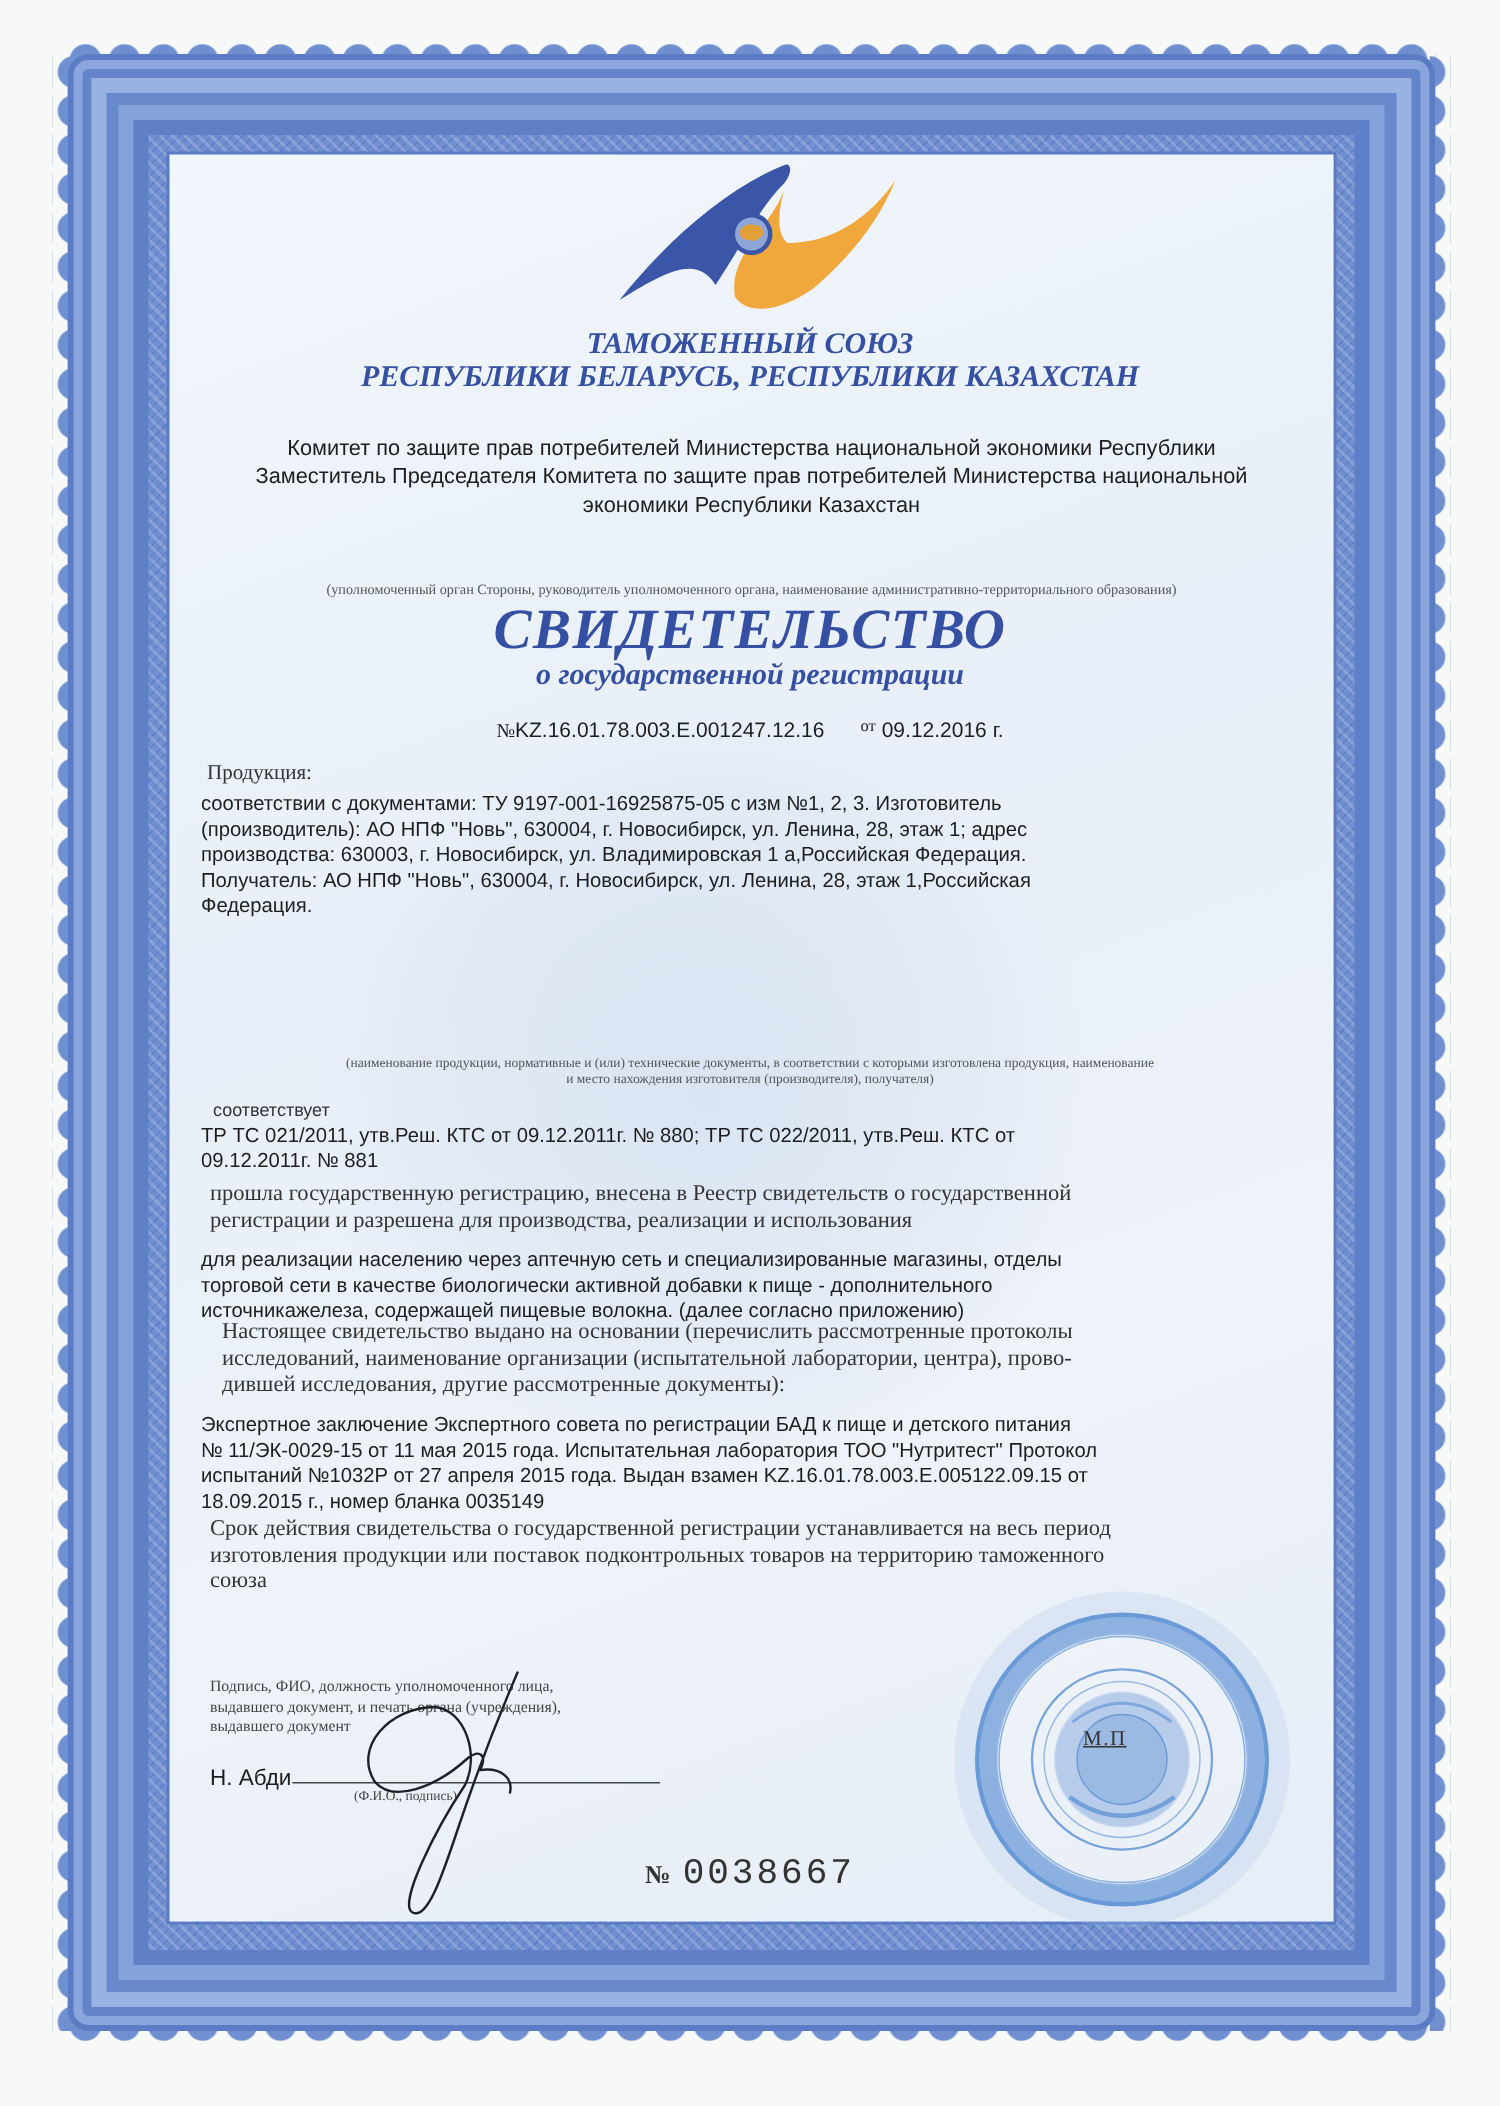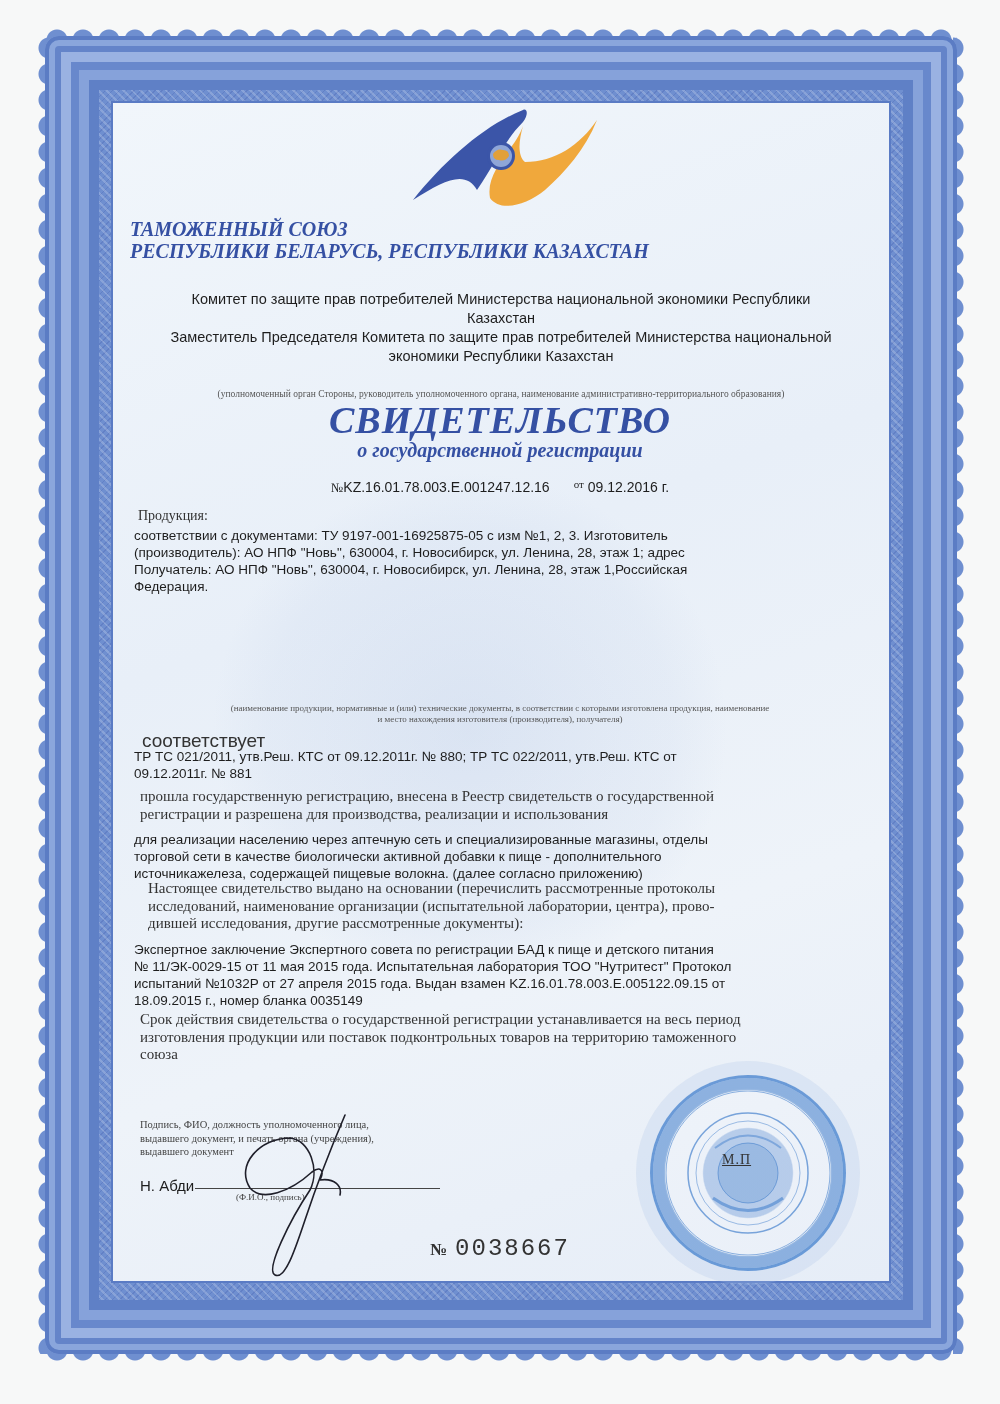--- a/index.html
+++ b/index.html
@@ -40,21 +40,21 @@
     .watermark {
       position: absolute; left: 210px; top: 470px; width: 520px; height: 520px;
       border-radius: 50%;
       background: radial-gradient(circle, rgba(170,190,225,0.25) 0%, rgba(170,190,225,0.10) 55%, rgba(0,0,0,0) 70%);
     }
     .logo { position: absolute; left: 405px; top: 100px; width: 220px; height: 120px; }
     .abs { position: absolute; }
     .union {
       left: 130px; width: 740px; top: 218px;
       font-family: "Liberation Serif", serif; font-style: italic; font-weight: bold;
-      color: #3550a3; font-size: 20px; line-height: 22px; 
+      color: #3550a3; font-size: 20px; line-height: 22px; text-align: center;
     }
     .authority {
       left: 118px; width: 766px; top: 290px;
       font-size: 14.5px; line-height: 19px; color: #1e1e1e; text-align: center;
     }
     .caption {
       font-family: "Liberation Serif", serif; font-size: 9.5px; color: #555; text-align: center; line-height: 12px;
     }
     .title {
       left: 130px; width: 740px; top: 400px;
@@ -109,46 +109,46 @@
   <path d="M88 54 q4 -6 10 -4 q6 0 6 6 q-4 6 -10 4 q-6 0 -6 -6z" fill="#e2a03a"></path>
 </svg>
 
 <div class="abs union">
   <div>ТАМОЖЕННЫЙ СОЮЗ</div>
   <div>РЕСПУБЛИКИ БЕЛАРУСЬ, РЕСПУБЛИКИ КАЗАХСТАН</div>
 </div>
 
 <div class="abs authority">
   <div>Комитет по защите прав потребителей Министерства национальной экономики Республики</div>
-  <div>Казахстан</div>
   <div>Заместитель Председателя Комитета по защите прав потребителей Министерства национальной</div>
   <div>экономики Республики Казахстан</div>
 </div>
 <div class="abs caption" style="left:118px;width:766px;top:388px;">(уполномоченный орган Стороны, руководитель уполномоченного органа, наименование административно-территориального образования)</div>
 
 <div class="abs title">СВИДЕТЕЛЬСТВО</div>
 <div class="abs subtitle">о государственной регистрации</div>
 
 <div class="abs number-line">
   <span class="no">№</span><span>KZ.16.01.78.003.E.001247.12.16</span><span class="ot">от</span><span>09.12.2016 г.</span>
 </div>
 
 <div class="abs serif-label" style="left:138px;top:508px;">Продукция:</div>
 <div class="abs body-text" style="left:134px;top:527px;width:740px;">
   <div>соответствии с документами: ТУ 9197-001-16925875-05 с изм №1, 2, 3. Изготовитель</div>
   <div>(производитель): АО НПФ "Новь", 630004, г. Новосибирск, ул. Ленина, 28, этаж 1; адрес</div>
+  <div>производства: 630003, г. Новосибирск, ул. Владимировская 1 а,Российская Федерация.</div>
   <div>Получатель: АО НПФ "Новь", 630004, г. Новосибирск, ул. Ленина, 28, этаж 1,Российская</div>
   <div>Федерация.</div>
 </div>
 <div class="abs caption" style="left:130px;width:740px;top:703px;font-size:9px;line-height:11px;">
   <div>(наименование продукции, нормативные и (или) технические документы, в соответствии с которыми изготовлена продукция, наименование</div>
   <div>и место нахождения изготовителя (производителя), получателя)</div>
 </div>
 
-<div class="abs body-text" style="left:142px;top:732px;font-size:19px;color:#333;">соответствует</div>
+<div class="abs body-text" style="left:142px;top:732px;font-size:12px;color:#333;">соответствует</div>
 <div class="abs body-text" style="left:134px;top:748px;width:740px;">
   <div>ТР ТС 021/2011, утв.Реш. КТС от 09.12.2011г. № 880; ТР ТС 022/2011, утв.Реш. КТС от</div>
   <div>09.12.2011г. № 881</div>
 </div>
 
 <div class="abs serif-text" style="left:140px;top:788px;width:740px;">
   <div>прошла государственную регистрацию, внесена в Реестр свидетельств о государственной</div>
   <div>регистрации и разрешена для производства, реализации и использования</div>
 </div>
 <div class="abs body-text" style="left:134px;top:831px;width:740px;">

